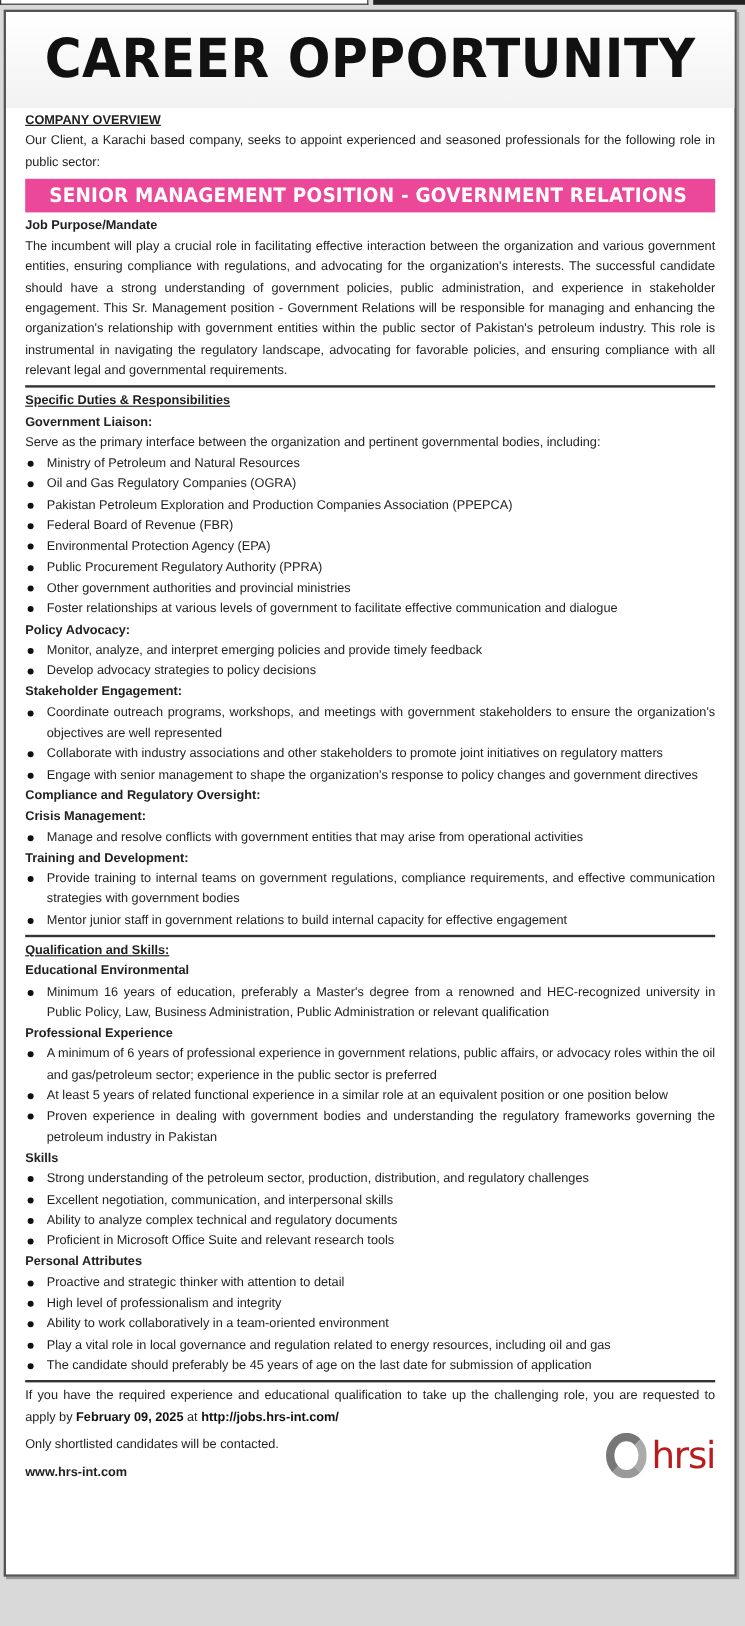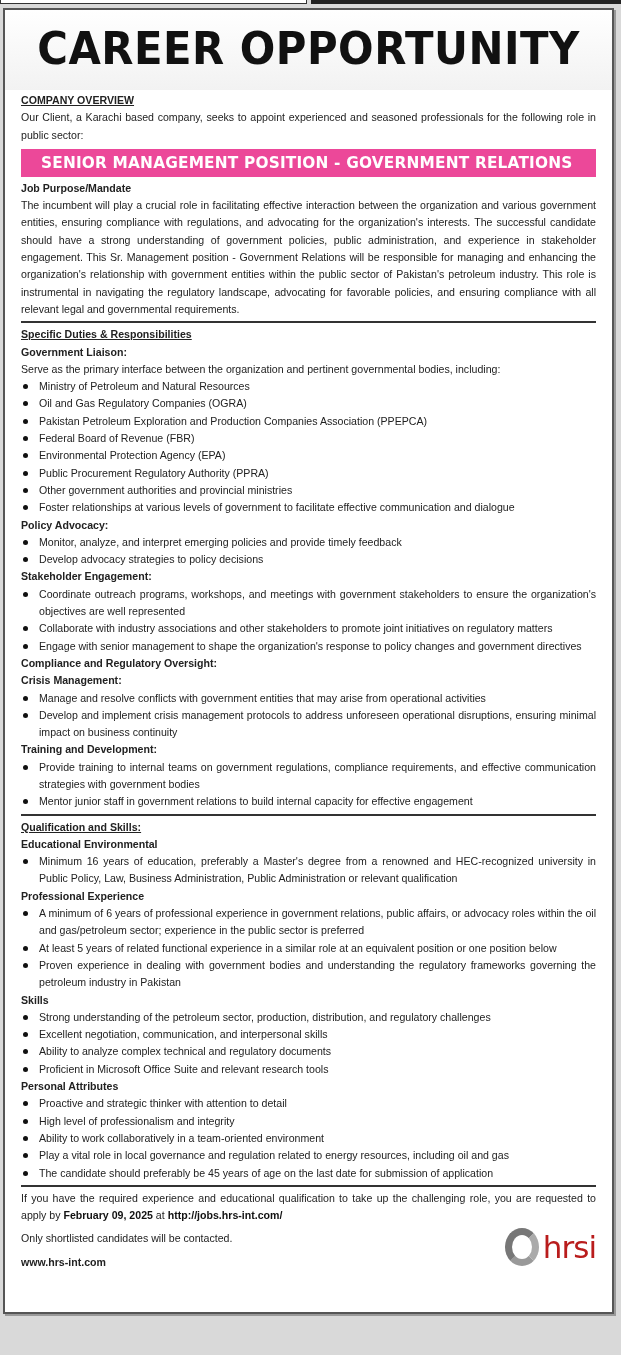--- a/index.html
+++ b/index.html
@@ -128,21 +128,20 @@
       <li>Coordinate outreach programs, workshops, and meetings with government stakeholders to ensure the organization's objectives are well represented</li>
       <li>Collaborate with industry associations and other stakeholders to promote joint initiatives on regulatory matters</li>
       <li>Engage with senior management to shape the organization's response to policy changes and government directives</li>
     </ul>
 
     <div class="sub-head">Compliance and Regulatory Oversight:</div>
 
     <div class="sub-head">Crisis Management:</div>
     <ul class="bul">
       <li>Manage and resolve conflicts with government entities that may arise from operational activities</li>
-      <li>Develop and implement crisis management protocols to address unforeseen operational disruptions, ensuring minimal impact on business continuity</li>
     </ul>
 
     <div class="sub-head">Training and Development:</div>
     <ul class="bul">
       <li>Provide training to internal teams on government regulations, compliance requirements, and effective communication strategies with government bodies</li>
       <li>Mentor junior staff in government relations to build internal capacity for effective engagement</li>
     </ul>
 
     <div class="rule"></div>
 

